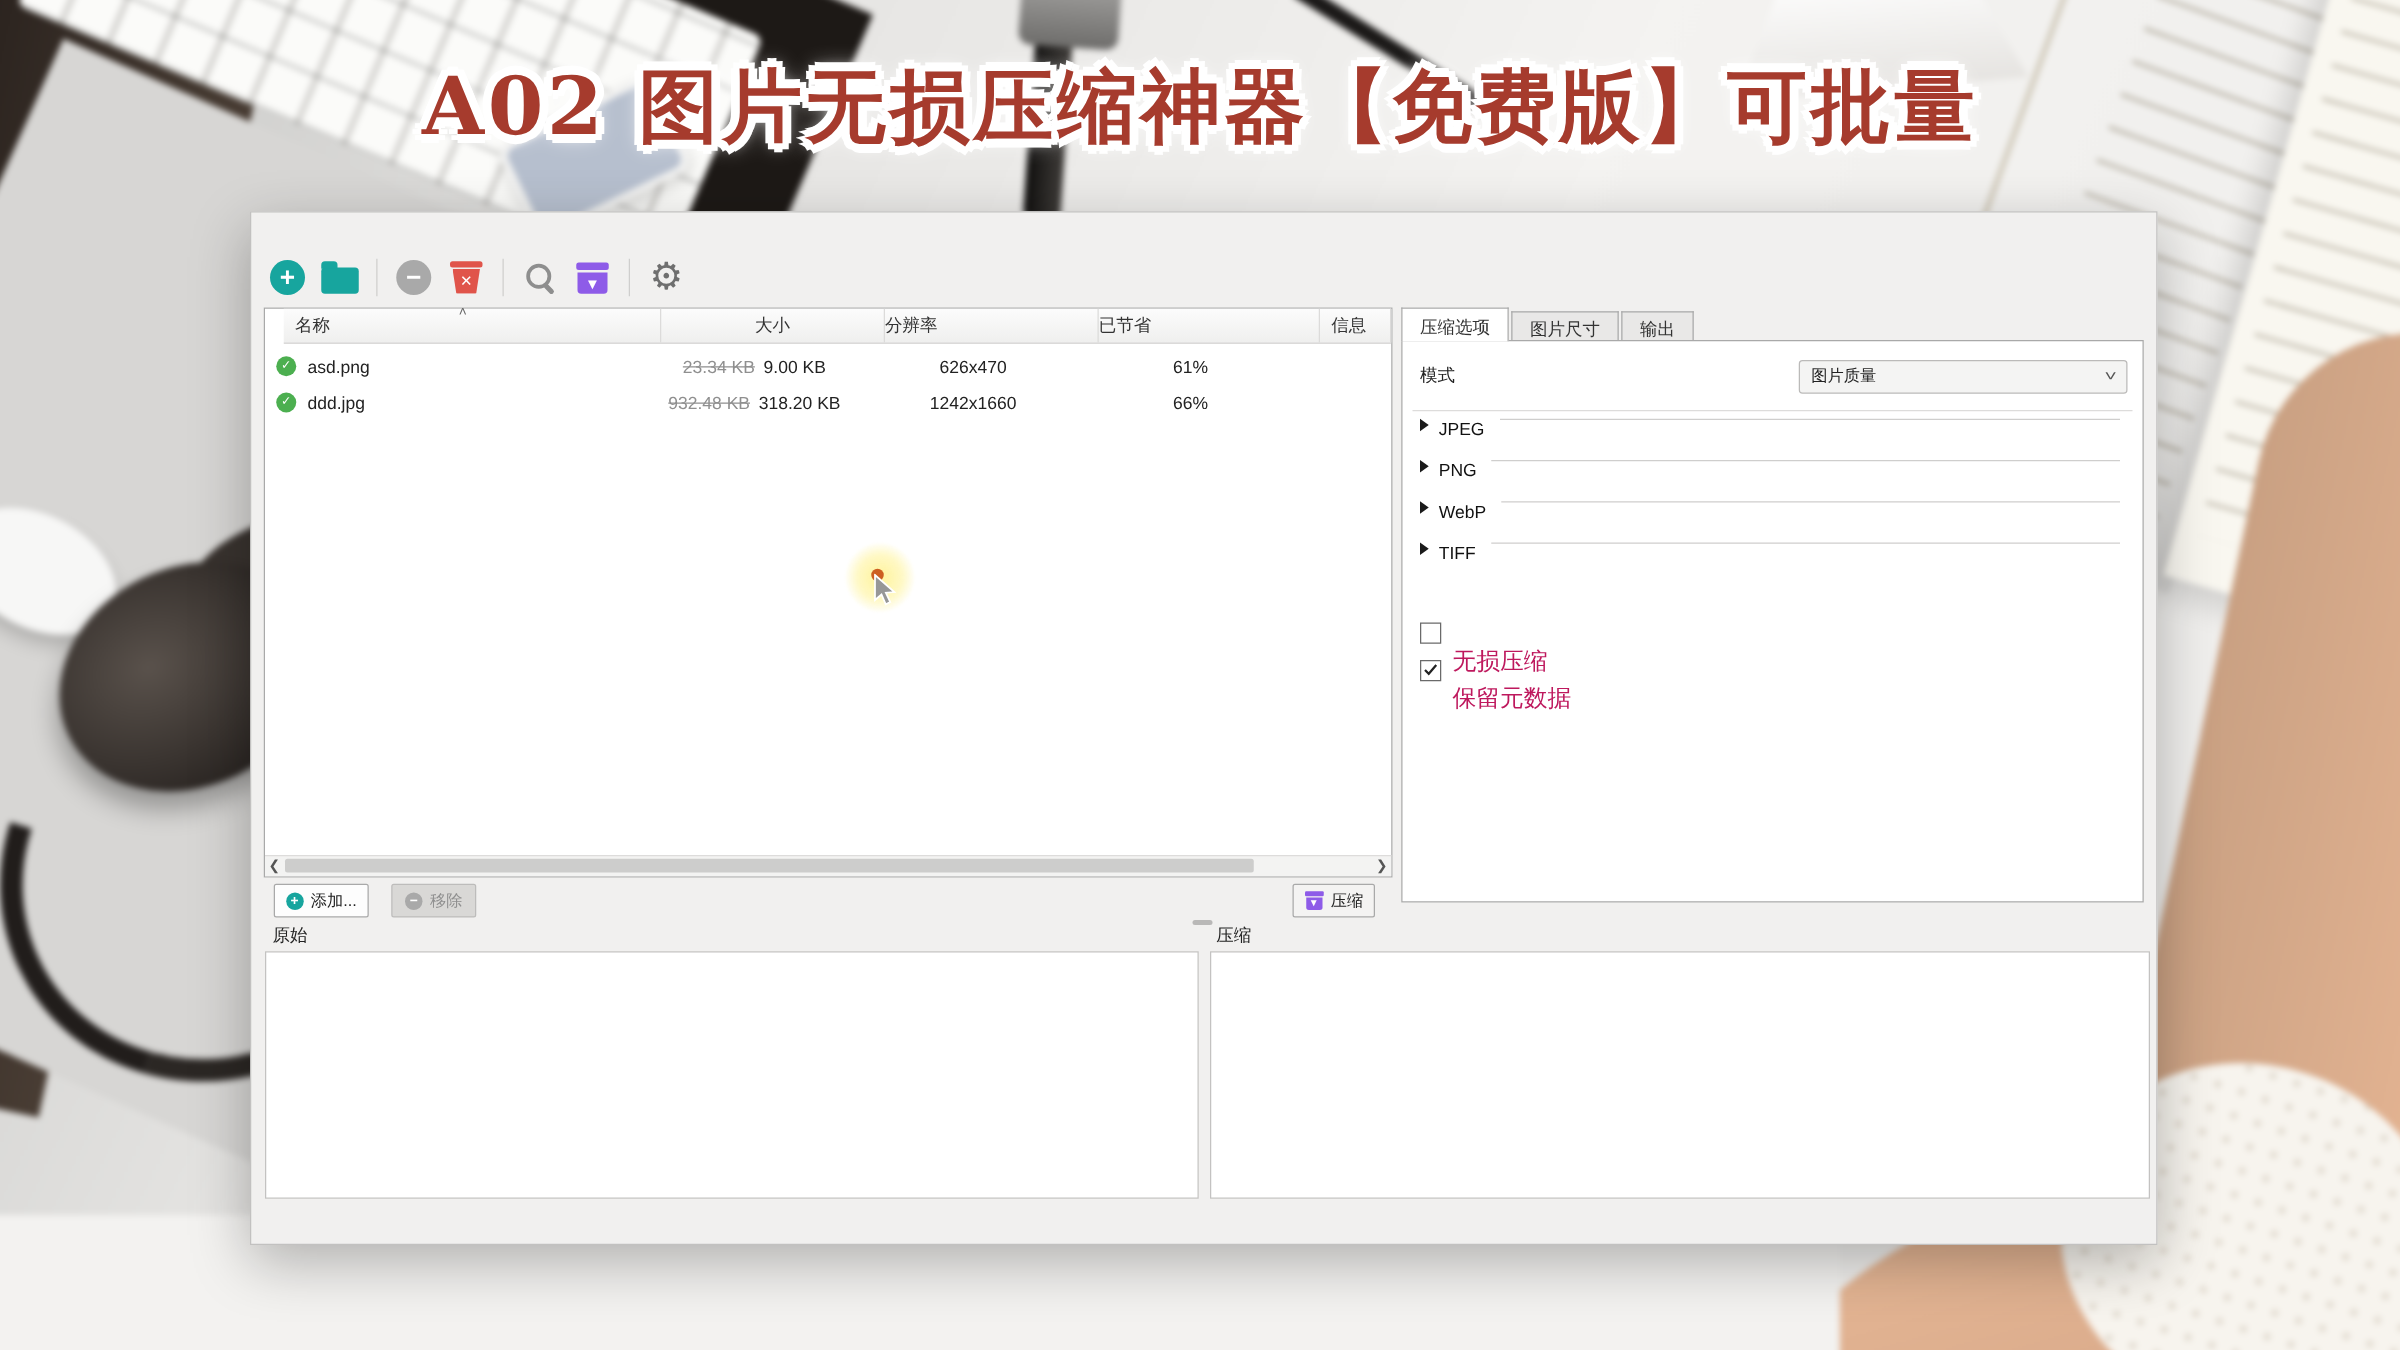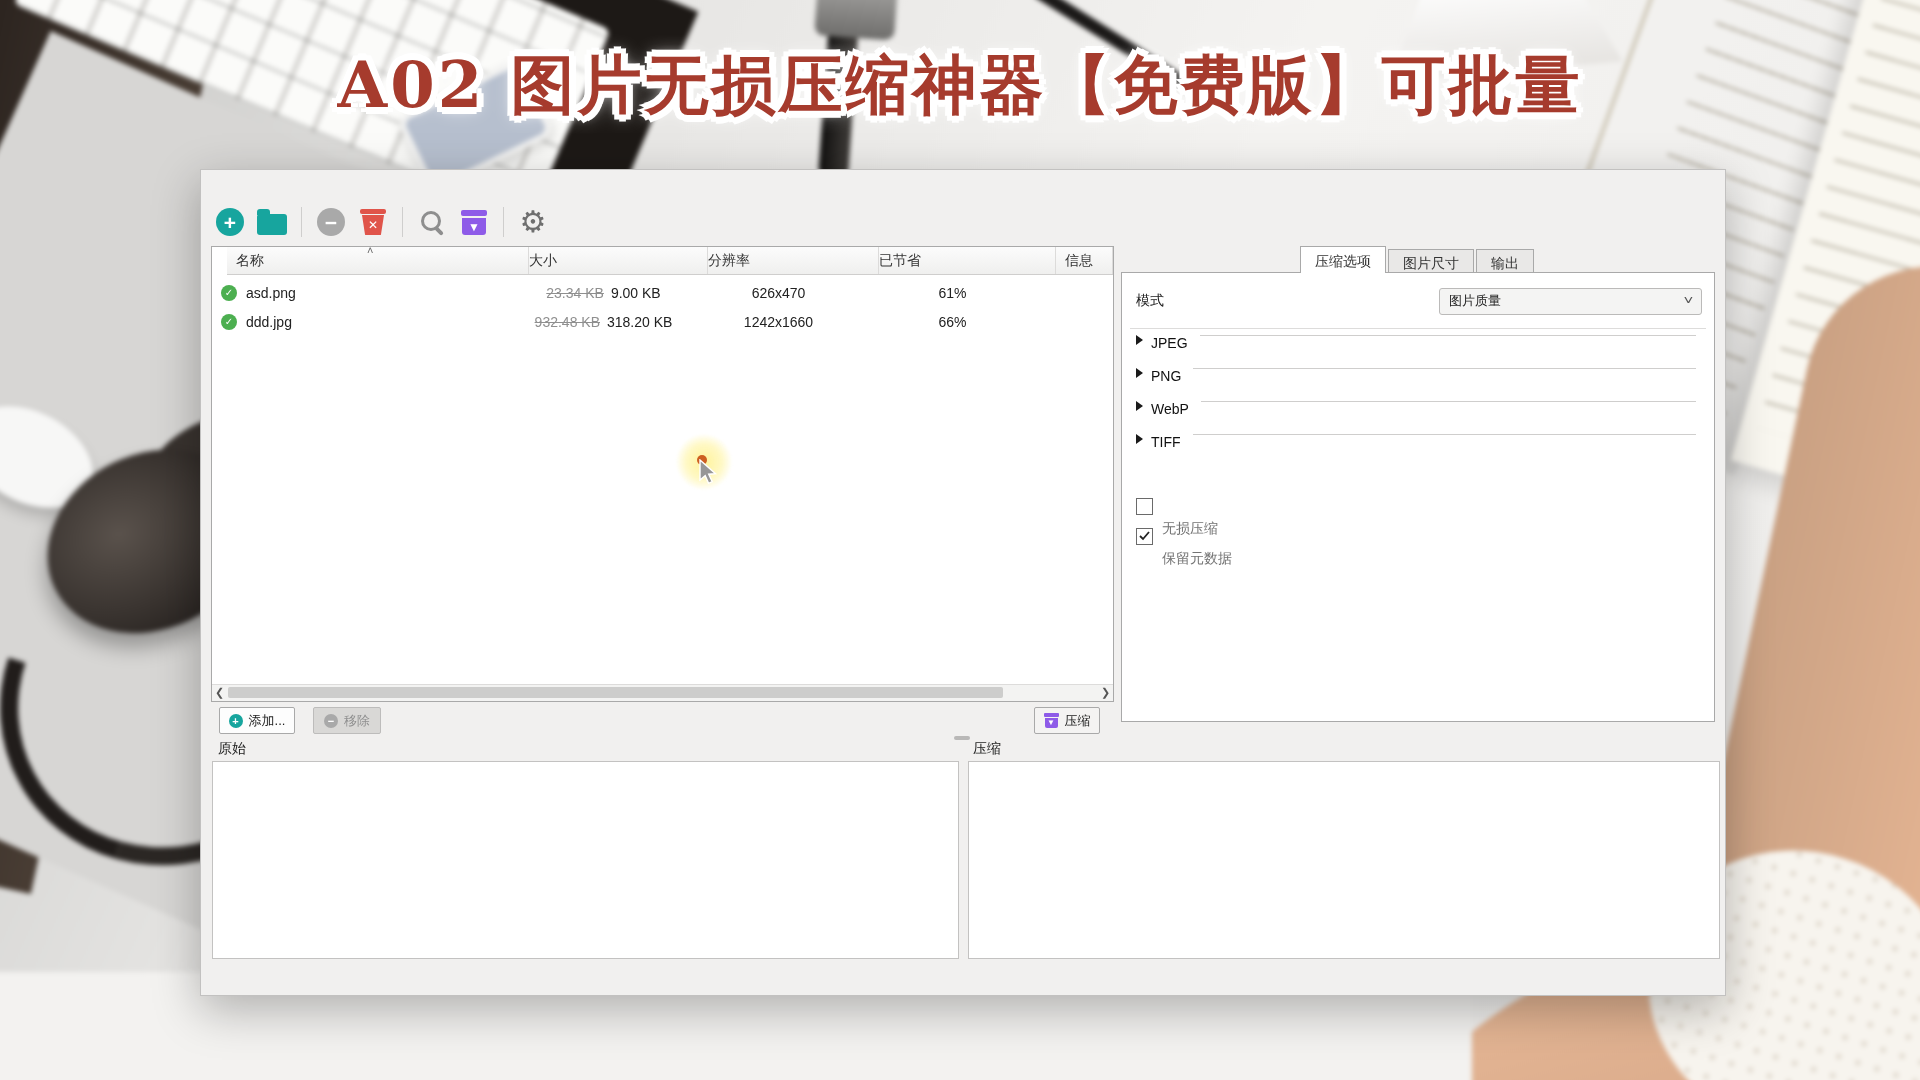--- a/index.html
+++ b/index.html
@@ -78,21 +78,21 @@
   .icon-gear{font-size:30px;color:#6f6f6f;line-height:1;}
 
   
   .filelist{position:absolute;left:10px;top:76px;width:901px;height:454px;background:#fff;border:1px solid #a9a9a9;}
   .fl-header{position:absolute;left:15px;top:0;right:0;height:27px;display:flex;
              background:linear-gradient(#fcfcfc,#efefee);border-bottom:1px solid #cfcecd;}
   .fl-h{box-sizing:border-box;padding:5px 0 0 9px;font-size:14px;color:#333;border-right:1px solid #dcdbda;position:relative;}
   .sort-caret{position:absolute;left:140px;top:-3px;font-size:11px;color:#666;}
   .fl-row{position:absolute;left:0;right:0;height:29px;display:flex;align-items:center;font-size:14px;}
   .cell{box-sizing:border-box;padding-left:9px;display:flex;align-items:center;}
-  .w0{width:302px;} .w1{width:179px;justify-content:center;padding-left:0;} .w2{width:171px;justify-content:center;padding-left:0;}
+  .w0{width:302px;} .w1{width:179px;justify-content:center;padding-left:0;text-align:center;} .w2{width:171px;justify-content:center;padding-left:0;}
   .w3{width:177px;justify-content:center;padding-left:0;} .w4{flex:1;}
   .ok-badge{width:16px;height:16px;border-radius:50%;background:#4caf50;color:#fff;font-size:10px;font-weight:bold;
             display:flex;align-items:center;justify-content:center;margin-right:9px;flex:none;}
   .struck{color:#8f8f8f;text-decoration:line-through;margin-right:7px;}
   .hscroll{position:absolute;left:0;right:0;bottom:0;height:16px;background:#f3f3f2;border-top:1px solid #dddcdb;}
   .hs-arrow{position:absolute;top:0;width:15px;height:15px;color:#555;font-size:11px;display:flex;align-items:center;justify-content:center;}
   .hs-left{left:0;} .hs-right{right:0;}
   .hs-thumb{position:absolute;left:16px;top:2px;width:775px;height:11px;background:#cdcdcc;border-radius:2px;}
 
   
@@ -102,39 +102,39 @@
   .btn-remove{left:112px;top:537px;width:68px;background:#d9d8d6;border-color:#bdbcbb;color:#8f8f8f;}
   .btn-compress{left:833px;top:537px;width:66px;background:#f4f3f2;}
   .mini-circle{width:14px;height:14px;border-radius:50%;display:flex;align-items:center;justify-content:center;color:#fff;font-size:11px;font-weight:bold;flex:none;}
   .mini-purple{position:relative;width:15px;height:15px;flex:none;}
   .mini-purple .lid{position:absolute;left:0;top:0;width:15px;height:4px;background:#8e5be8;border-radius:1px;}
   .mini-purple .body{position:absolute;left:1px;top:5px;width:13px;height:10px;background:#8e5be8;border-radius:0 0 2px 2px;
                      display:flex;align-items:center;justify-content:center;color:#fff;font-size:8px;line-height:1;}
 
   
   .options{position:absolute;left:920px;top:76px;width:594px;}
-  .tabs{display:flex;height:27px;align-items:flex-end;justify-content:center;}
+  .tabs{display:flex;height:27px;align-items:flex-end;}
   .tab{box-sizing:border-box;padding:5px 14px 4px;font-size:14px;color:#333;border:1px solid #a9a9a9;border-bottom:none;
        background:#e9e8e7;height:24px;margin-right:2px;}
   .tab.active{background:#fff;height:27px;position:relative;z-index:2;padding-top:6px;}
   .opt-body{position:relative;background:#fff;border:1px solid #a9a9a9;height:450px;margin-top:-1px;box-sizing:border-box;
             padding:14px 12px 0 14px;}
   .mode-row{display:flex;align-items:center;justify-content:space-between;height:28px;gap:36px;}
   .dropdown{width:263px;height:27px;background:#f4f4f3;border:1px solid #bbbab9;border-radius:3px;display:flex;
             align-items:center;justify-content:space-between;padding:0 9px;box-sizing:border-box;font-size:13px;color:#222;}
   .chev{font-size:12px;color:#555;transform:scaleX(1.4);}
   .opt-sep{border:none;border-top:1px solid #dddcdb;margin:13px -4px 6px -6px;}
   .fmt-row{display:flex;align-items:flex-start;height:33px;}
   .tri{width:0;height:0;border-left:7px solid #1a1a1a;border-top:5px solid transparent;border-bottom:5px solid transparent;margin-right:8px;flex:none;}
   .fmt-label{font-size:14px;color:#111;margin-right:12px;}
   .fmt-line{flex:1;border-top:1px solid #cfcecd;margin-right:6px;}
   .chk-group{margin-top:24px;}
   .chk-row{display:flex;align-items:center;height:30px;}
   .chk-box{width:15px;height:15px;border:1px solid #6a6a6a;background:#fff;margin-right:9px;display:flex;align-items:center;justify-content:center;flex:none;}
-  .chk-label{font-size:14px;color:#737373;margin-top:46px;}
+  .chk-label{font-size:19px;color:#be185d;margin-top:46px;}
 
   
   .split-handle{position:absolute;left:753px;top:566px;width:16px;height:4px;background:#b9b8b7;border-radius:2px;}
   .pv-label{position:absolute;top:570px;font-size:14px;color:#222;}
   .pv-label.orig{left:17px;} .pv-label.comp{left:772px;}
   .pv-pane{position:absolute;top:591px;height:198px;background:#fff;border:1px solid #c3c2c1;box-sizing:border-box;}
   .pv-left{left:11px;width:747px;} .pv-right{left:767px;width:752px;}
 
   
   .click-glow{position:absolute;left:676px;top:434px;width:56px;height:56px;border-radius:50%;

